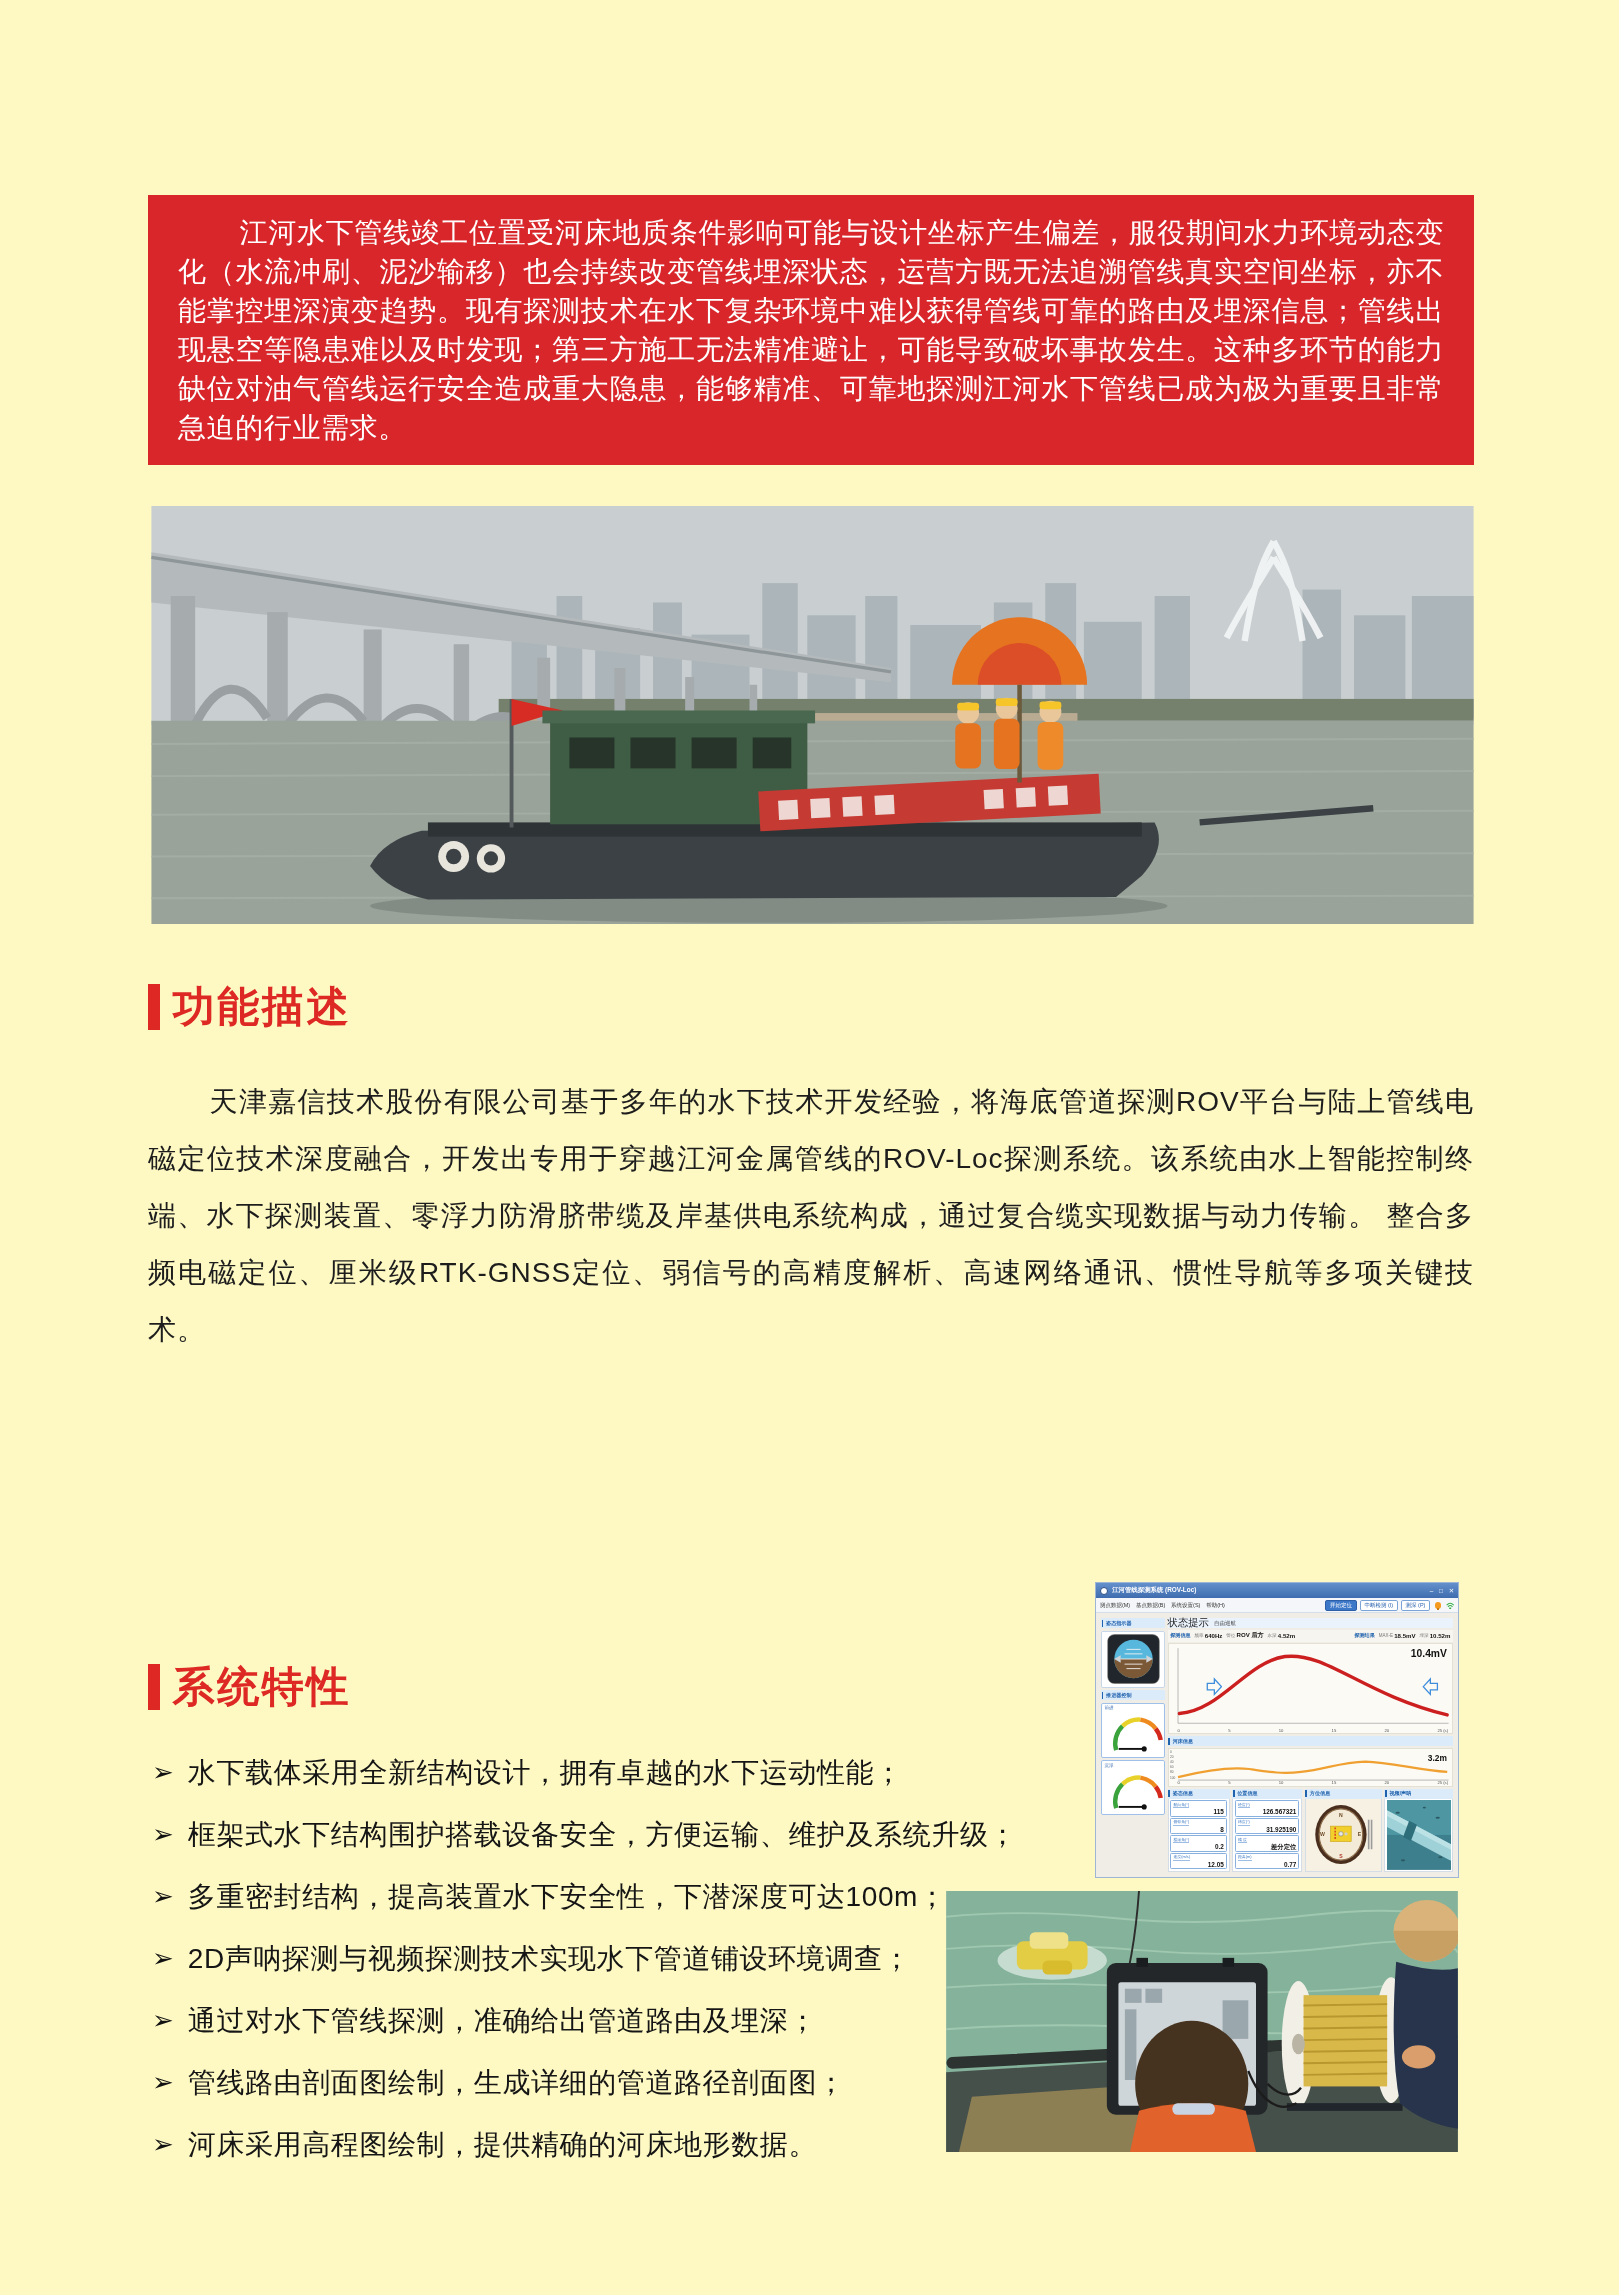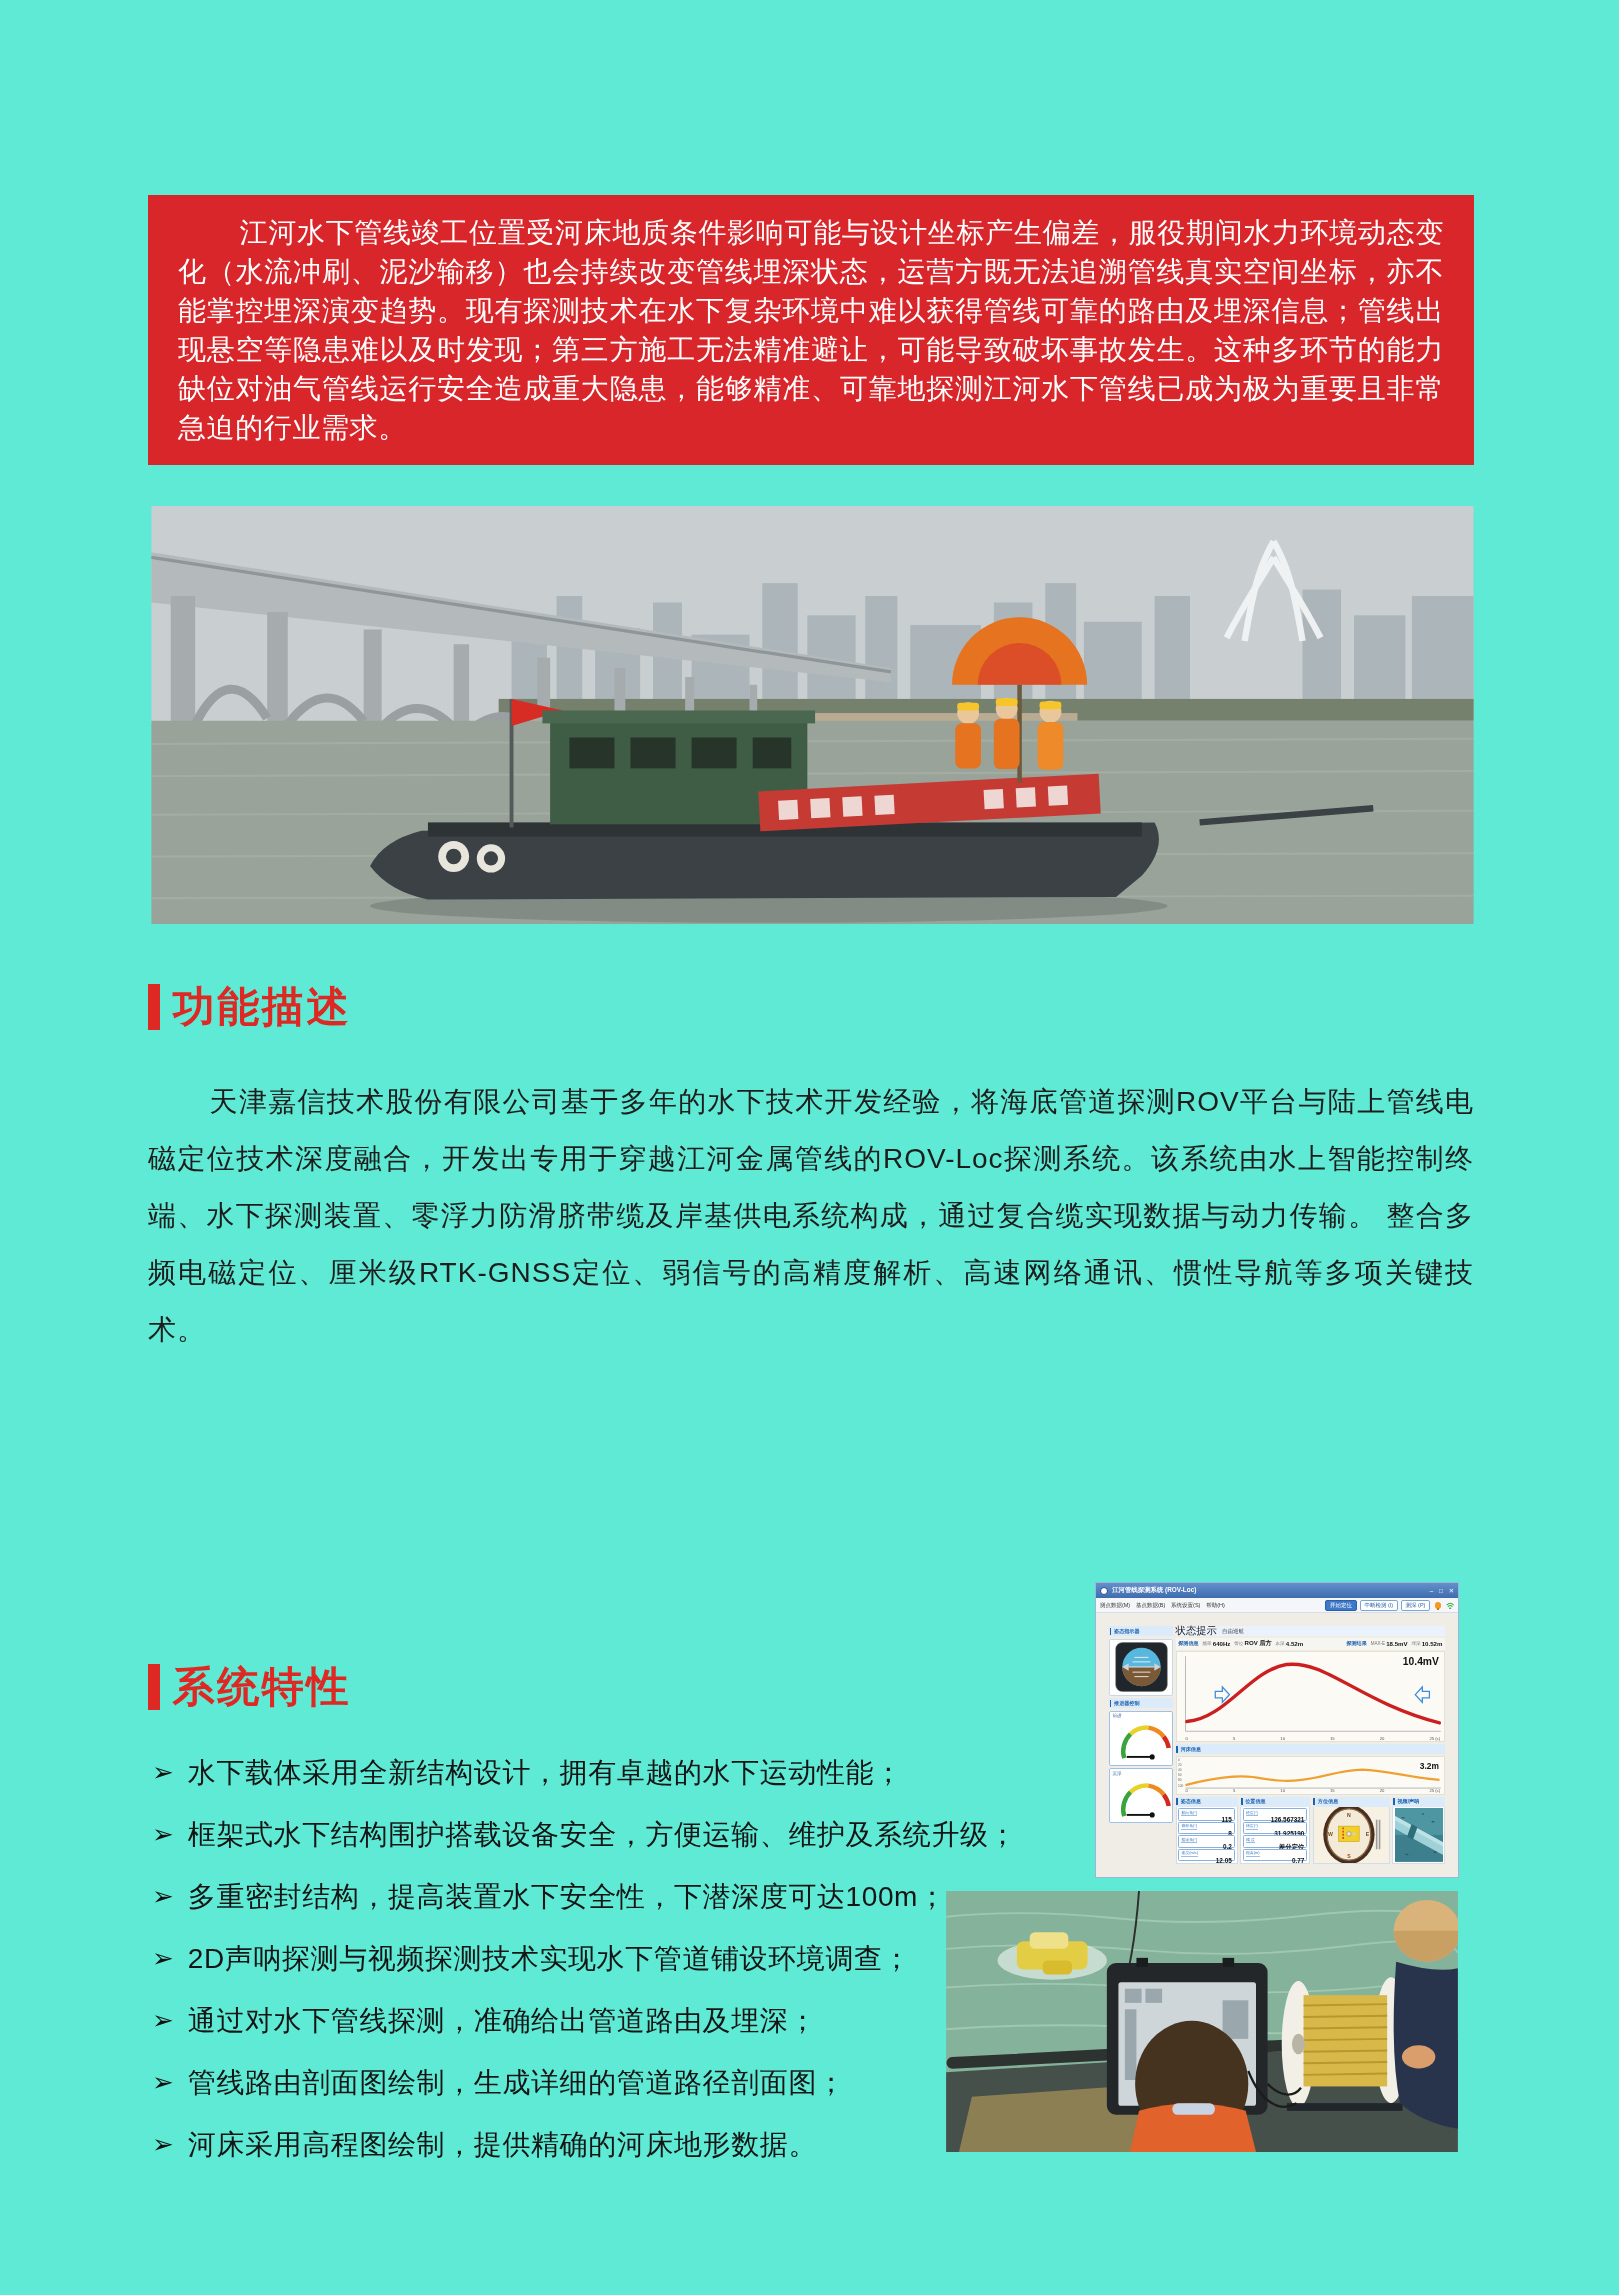--- a/index.html
+++ b/index.html
@@ -1,16 +1,16 @@
 <!DOCTYPE html>
 <html style="font-size:10.3px"><head>
 <meta charset="utf-8">
 <style>
   html,body{margin:0;padding:0;background:#ffffff;}
-  .page{position:relative;width:1620px;height:2295px;background:#5eead4;overflow:hidden;
+  .page{position:relative;width:1620px;height:2295px;background:#fef9c3;overflow:hidden;
         font-family:"Liberation Sans","DejaVu Sans",sans-serif;color:#202020;}
 
   
   .banner{position:absolute;left:148px;top:195px;width:1326px;height:270px;background:#d8262b;
           box-sizing:border-box;padding:18px 30px;}
   .banner p{margin:0;color:#ffffff;font-size:28px;line-height:39px;text-align:justify;text-indent:2.2em;letter-spacing:0.6px;}
 
   
   .sec-head{position:absolute;left:148px;display:flex;align-items:center;}
   .sec-bar{width:11.6px;height:46px;background:#dd2823;margin-right:13px;}
@@ -44,21 +44,21 @@
   .app .menubar{height:14px;background:#f4f6f9;border-bottom:0.6px solid #d5dde8;display:flex;align-items:center;
        padding:0 3.9px;flex:0 0 auto;}
   .app .menu-item{font-size:5.5px;color:#333;margin-right:5.8px;white-space:nowrap;}
   .app .mb-spacer{flex:1;}
   .app .btn{font-size:5.5px;border-radius:1.9px;padding:1.3px 3.9px;margin-left:2.6px;white-space:nowrap;}
   .app .btn.primary{background:#3d77c8;color:#fff;border:0.6px solid #2d5fa6;}
   .app .btn.ghost{background:#fff;color:#2d63ad;border:0.6px solid #7aa3d6;}
   .bulb{width:6.4px;height:6.4px;border-radius:50%;background:#f59a1e;margin-left:4.5px;position:relative;}
   .bulb:after{content:"";position:absolute;left:1.9px;top:5.8px;width:2.6px;height:1.9px;background:#c87b12;}
   .wifi{margin-left:4.5px;}
-  .app .body{flex:1;display:flex;gap:2.6px;padding:13px;box-sizing:border-box;overflow:hidden;}
+  .app .body{flex:1;display:flex;gap:2.6px;padding:5px;box-sizing:border-box;overflow:hidden;}
   .col-left{width:64px;flex:0 0 auto;display:flex;flex-direction:column;gap:2.6px;}
   .col-right{flex:1;display:flex;flex-direction:column;gap:1.9px;min-width:0;}
   .phead{height:9.7px;background:#dcebfa;display:flex;align-items:center;flex:0 0 auto;}
   .phead .pbar{width:1.9px;height:7px;background:#1f62ae;margin:0 2.6px 0 0.6px;}
   .phead .ptxt{font-size:5.1px;font-weight:bold;color:#1f62ae;white-space:nowrap;}
   .card{background:#fff;border:0.6px solid #c7d6e8;border-radius:1.9px;}
   .att-box{height:55px;display:flex;align-items:center;justify-content:center;}
   .gauge-card{height:53px;border:0.6px solid #9fc0e8;position:relative;}
   .gauge-card .glabel{position:absolute;left:2.6px;top:1.9px;font-size:4.5px;color:#2d63ad;}
   .statusbar{height:9.7px;background:#eaf2fc;display:flex;align-items:center;flex:0 0 auto;}

